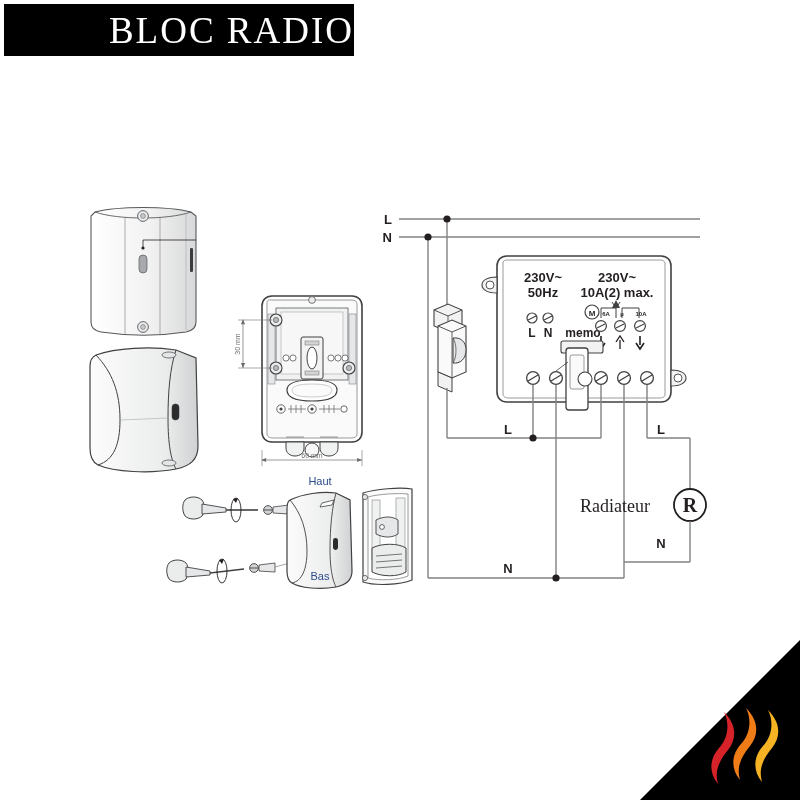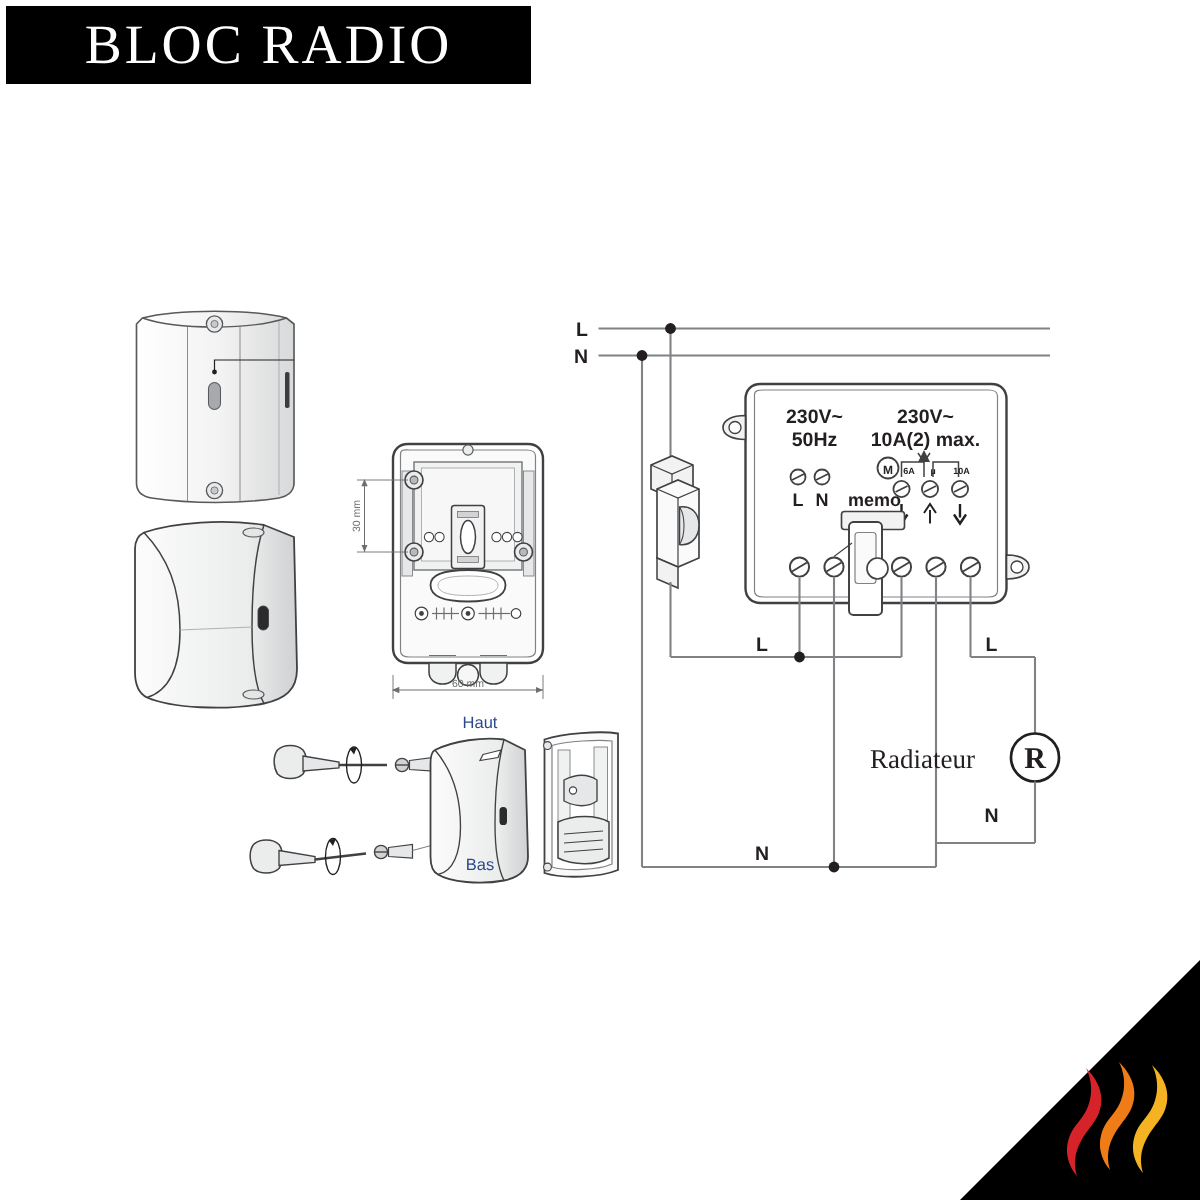--- a/index.html
+++ b/index.html
@@ -25,21 +25,21 @@
   
   .title-banner {
     position: absolute;
     left: 4px;
     top: 4px;
     width: 350px;
     height: 52px;
     background: #000000;
     display: flex;
     align-items: center;
-    justify-content: center;
+    justify-content: flex-end;
   }
   .title-banner .title-text {
     color: #ffffff;
     font-family: "Liberation Serif", serif;
     font-size: 37px;
     letter-spacing: 2px;
     line-height: 1;
     white-space: nowrap;
   }
 

